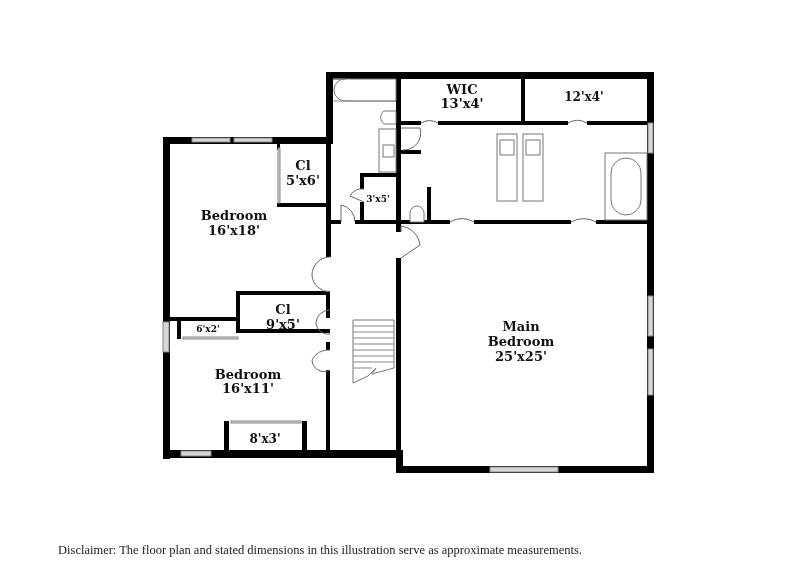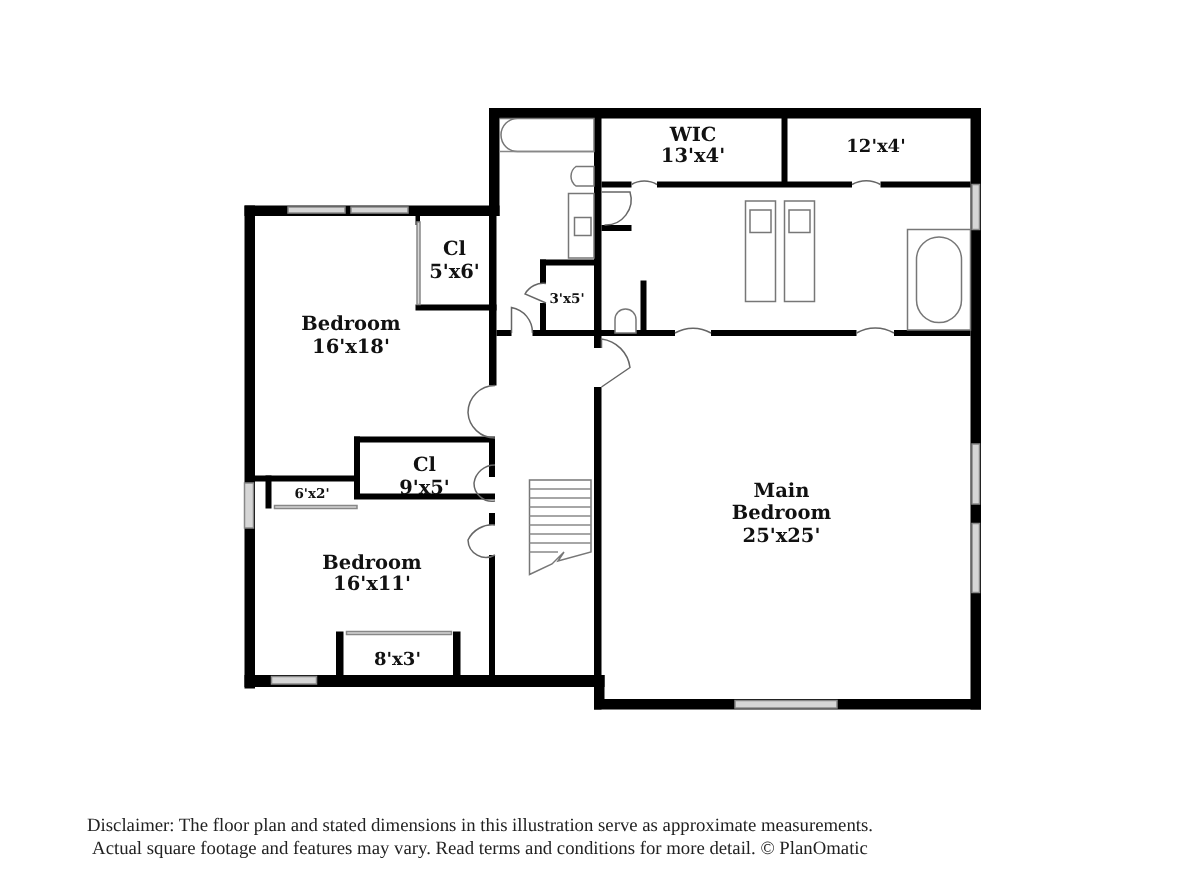--- a/index.html
+++ b/index.html
@@ -171,14 +171,13 @@
     <text class="label lbl-md" x="265" y="443">8'x3'</text>
 
     <text class="label lbl-lg" x="521" y="331">Main</text>
     <text class="label lbl-lg" x="521" y="346">Bedroom</text>
     <text class="label lbl-lg" x="521" y="361">25'x25'</text>
   </g>
 </svg>
 
 <div id="disclaimer">
   <div>Disclaimer: The floor plan and stated dimensions in this illustration serve as approximate measurements.</div>
-  <div>Actual square footage and features may vary. Read terms and conditions for more detail. © PlanOmatic</div>
 </div>
 
 </body></html>

